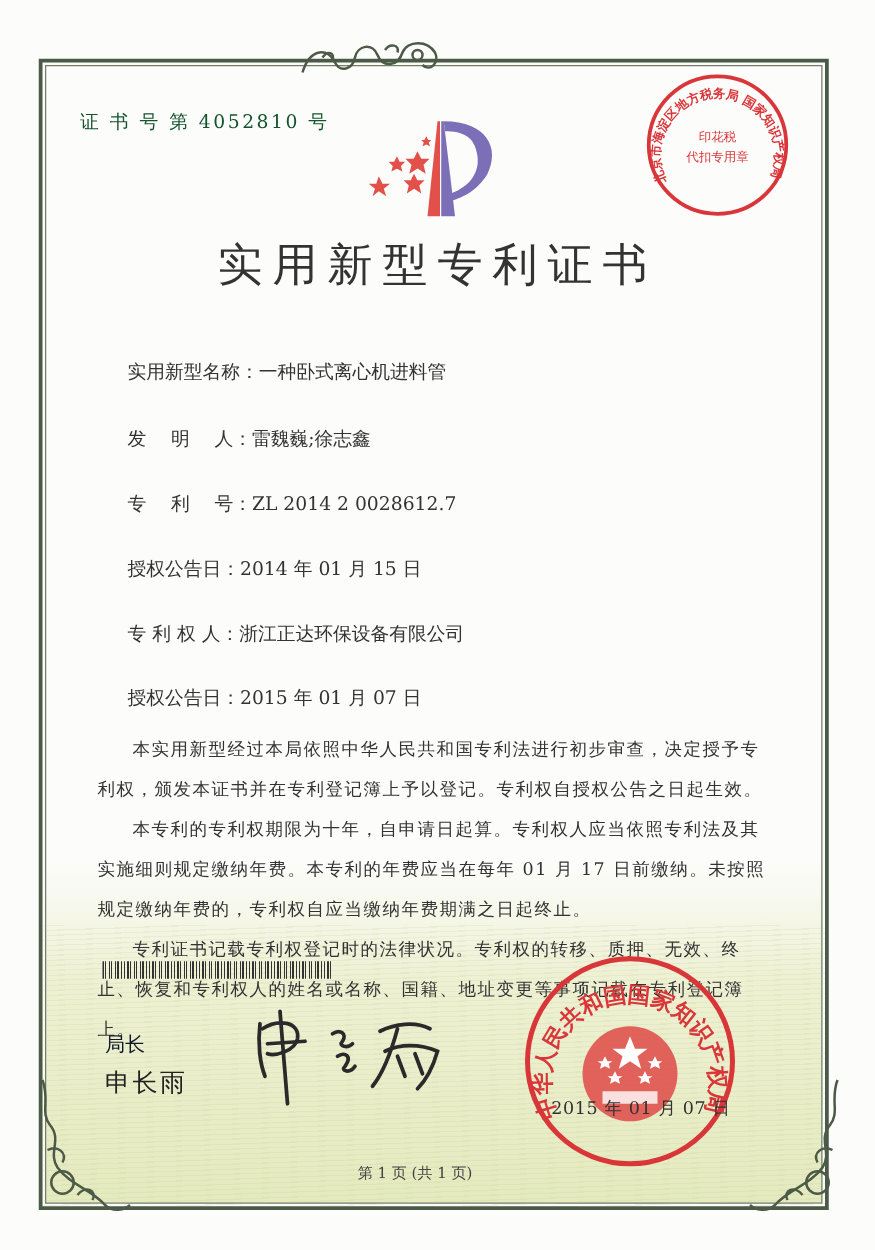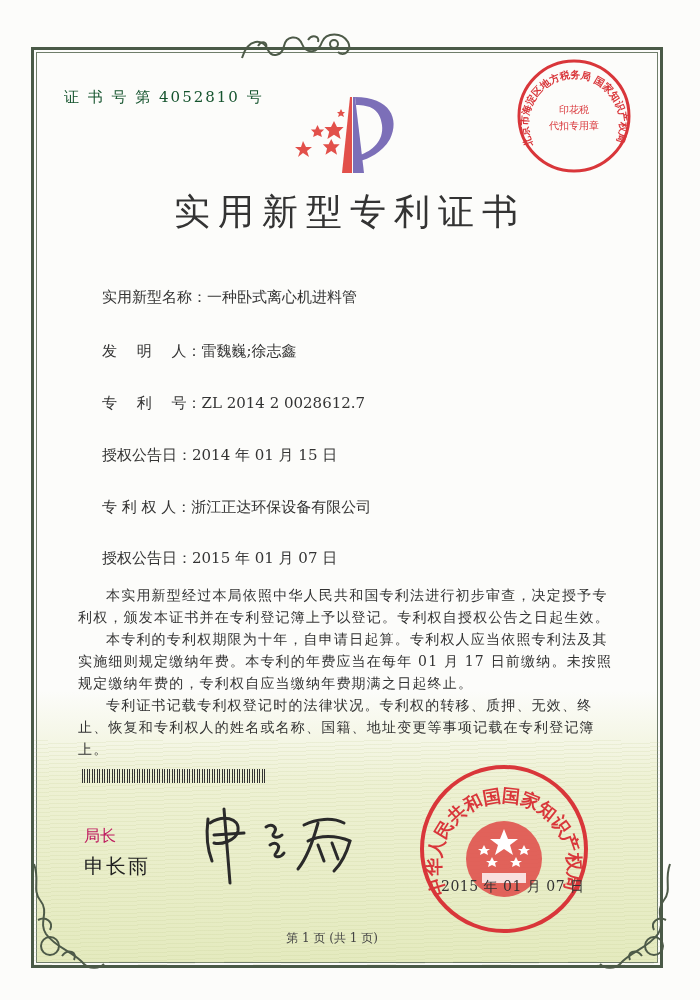--- a/index.html
+++ b/index.html
@@ -22,26 +22,26 @@
     .cert-no { position: absolute; left: 64px; top: 88px; font-size: 15px; letter-spacing: 2px; color: #14532d; }
     .logo { position: absolute; left: 290px; top: 95px; width: 110px; height: 82px; }
     .title {
       position: absolute; left: 0; width: 700px; top: 188px; text-align: center;
       font-family: "DejaVu Sans", "Liberation Sans", sans-serif; font-size: 36px; letter-spacing: 8px; color: #333;
       font-weight: normal;
     }
     .field { position: absolute; left: 78px; font-size: 15px; color: #333; white-space: nowrap; margin-left: 24px; }
     .field .lbl { display: inline-block; }
     .field .val { display: inline-block; }
-    .para { position: absolute; left: 78px; width: 540px; font-size: 14px; line-height: 22px; color: #333; letter-spacing: 1.2px; }
+    .para { position: absolute; left: 78px; width: 540px; font-size: 14px; line-height: 32px; color: #333; letter-spacing: 1.2px; }
     .para p { margin: 0; text-indent: 2em; }
     .barcode { position: absolute; left: 82px; top: 769px; width: 184px; height: 14px;
       background: repeating-linear-gradient(90deg, #333 0px, #333 1px, transparent 1px, transparent 2px, #333 2px, #333 3px, transparent 3px, transparent 5px);
     }
-    .director-title { position: absolute; left: 84px; top: 826px; font-family: Liberation Sans, sans-serif; font-size: 16px; color: #be185d; }
+    .director-title { position: absolute; left: 84px; top: 826px; font-family: Liberation Sans, sans-serif; font-size: 16px; color: #0f172a; }
     .director-name { position: absolute; left: 84px; top: 853px; font-family: "DejaVu Sans", sans-serif; font-size: 20px; color: #222; letter-spacing: 2px; }
     .signature { position: absolute; left: 200px; top: 805px; width: 155px; height: 80px; }
     .seal-big { position: absolute; left: 418px; top: 763px; width: 172px; height: 172px; }
     .seal-date { position: absolute; left: 441px; top: 878px; font-size: 14px; color: #333; letter-spacing: 0.5px; }
     .seal-small { position: absolute; left: 515px; top: 57px; width: 118px; height: 118px; }
     .page-no { position: absolute; left: 0; width: 664px; top: 930px; text-align: center; font-size: 12px; color: #444; }
   </style>
 </head>
 <body>
 

